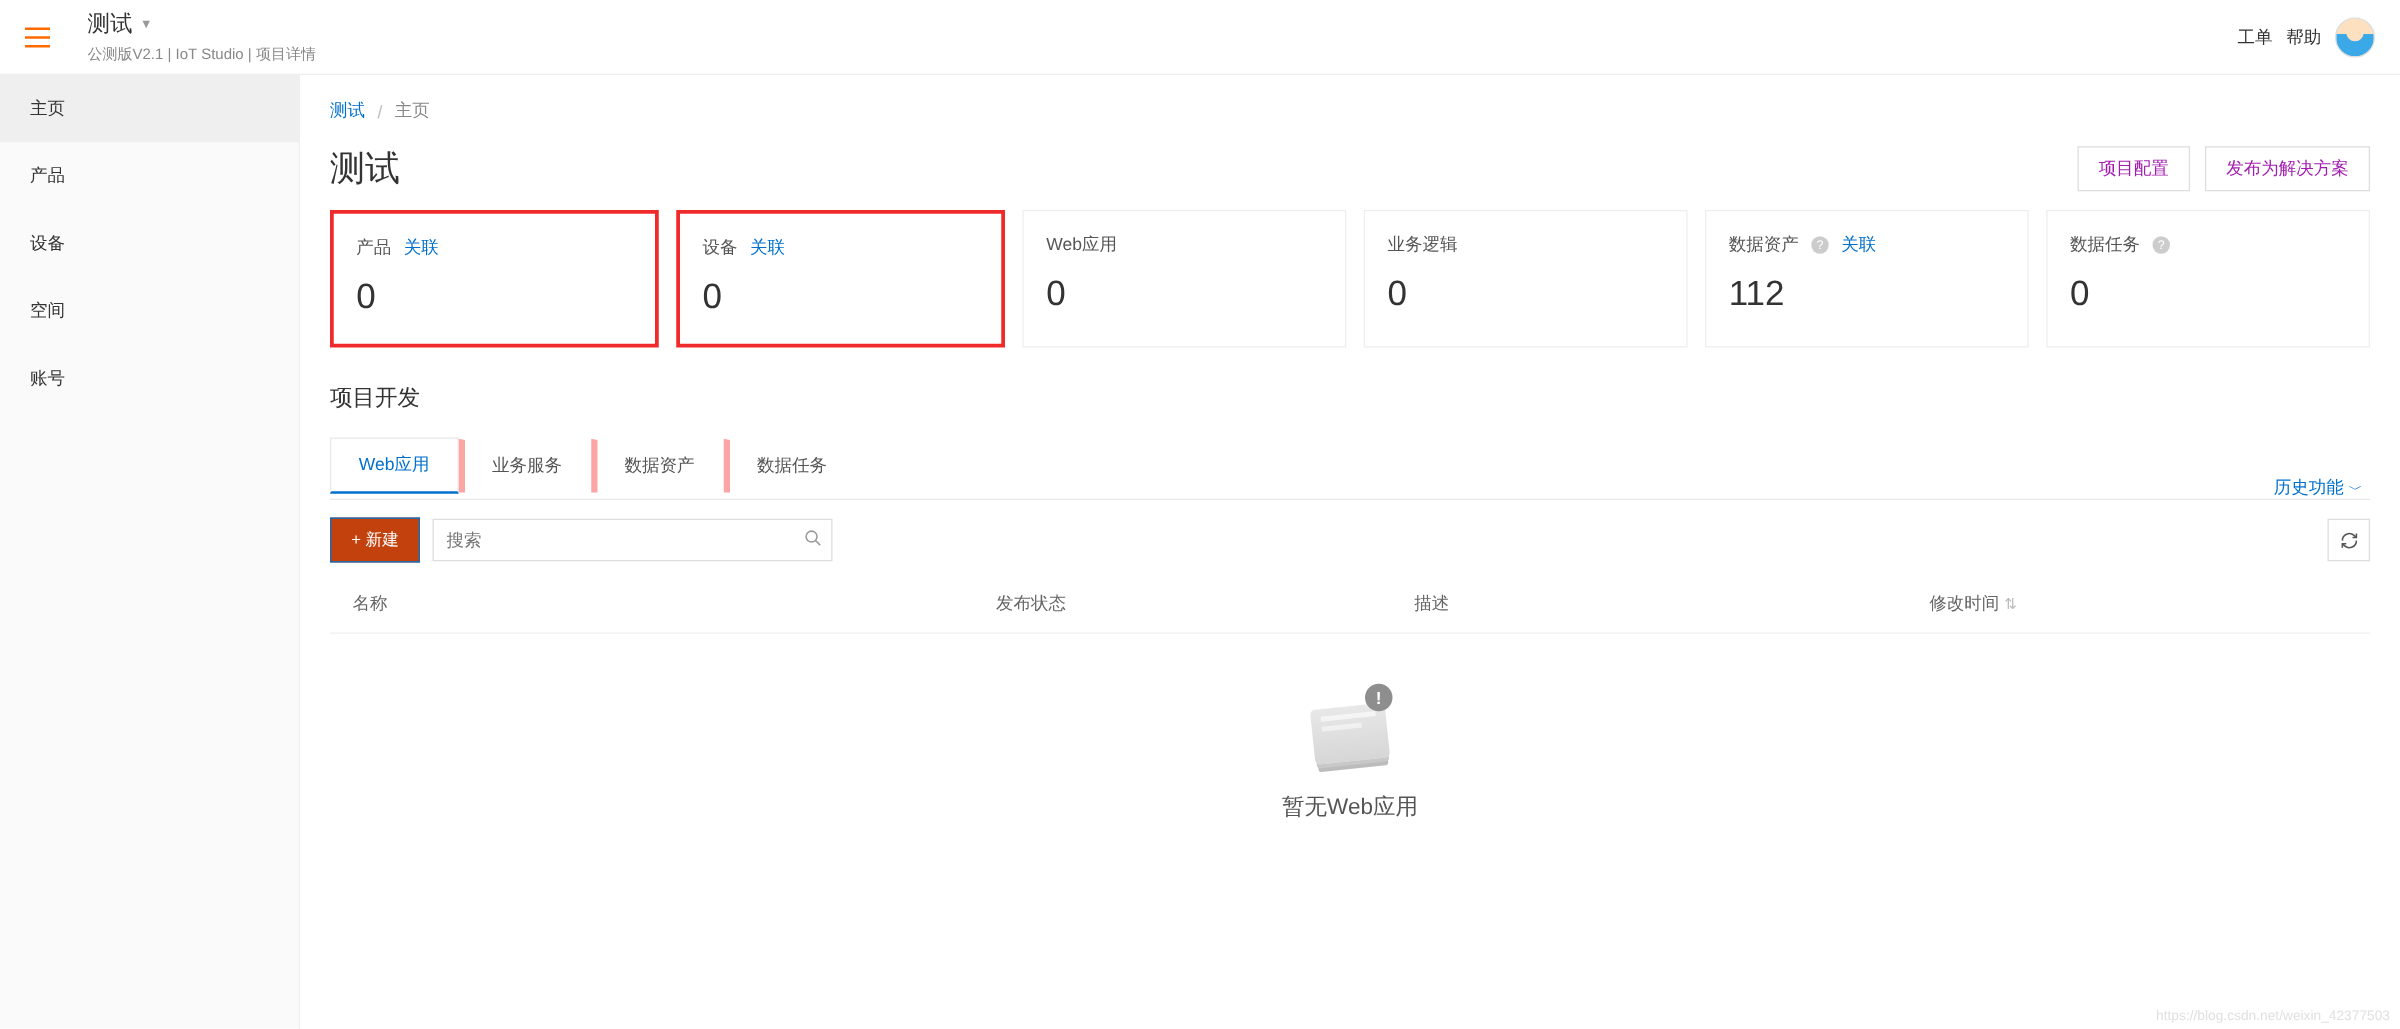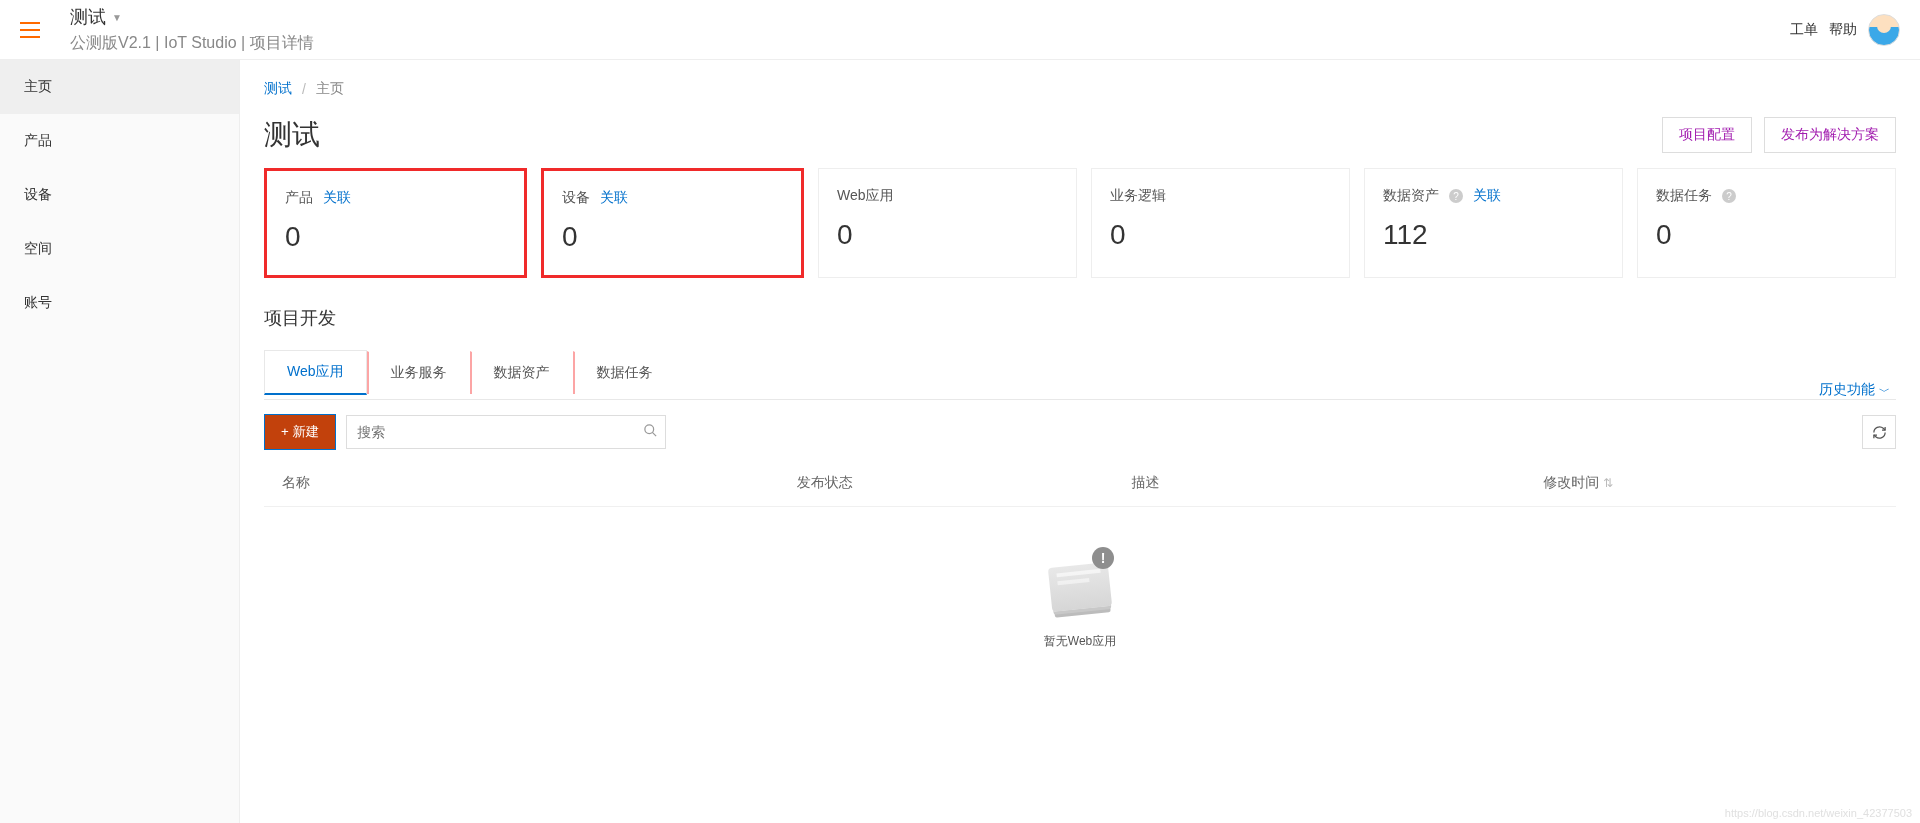--- a/index.html
+++ b/index.html
@@ -5,21 +5,21 @@
 * { box-sizing: border-box; margin: 0; padding: 0; }
 body { font-family: "Microsoft YaHei", "PingFang SC", Arial, sans-serif; font-size: 14px; color: #333; background: #fff; }
 
 
 .top-header { display: flex; align-items: center; height: 60px; padding: 0 20px; border-bottom: 1px solid #eee; }
 .hamburger { width: 20px; height: 16px; display: flex; flex-direction: column; justify-content: space-between; margin-right: 30px; cursor: pointer; }
 .hamburger span { height: 2px; background: #ff6a00; }
 .header-title-area { display: flex; flex-direction: column; }
 .header-title-row { display: flex; align-items: center; gap: 6px; font-size: 18px; color: #333; }
 .header-title-row .caret { font-size: 10px; color: #999; }
-.header-subtitle { font-size: 16px; color: #888; margin-top: 4px; }
+.header-subtitle { font-size: 12px; color: #888; margin-top: 4px; }
 .header-spacer { flex: 1; }
 .header-links { display: flex; align-items: center; gap: 11px; }
 .header-link { color: #333; cursor: pointer; }
 .avatar { width: 32px; height: 32px; border-radius: 50%; background: linear-gradient(#fde0c0 40%, #3ba8e8 40%); border: 1px solid #ddd; position: relative; overflow: hidden; }
 .avatar::before { content: ""; position: absolute; top: 4px; left: 50%; transform: translateX(-50%); width: 14px; height: 14px; border-radius: 50%; background: #fde0c0; }
 
 
 .layout { display: flex; min-height: calc(100vh - 60px); }
 .sidebar { width: 240px; background: #fafafa; border-right: 1px solid #eee; padding-top: 0; }
 .sidebar-item { padding: 18px 24px; color: #333; cursor: pointer; }
@@ -45,21 +45,21 @@
 .stat-card.highlight { border: 3px solid #f02a2a; }
 .stat-head { display: flex; align-items: center; gap: 10px; margin-bottom: 14px; font-size: 14px; color: #555; }
 .stat-link { color: #0070cc; cursor: pointer; }
 .stat-value { font-size: 28px; font-weight: 400; color: #333; }
 .help-icon { width: 14px; height: 14px; border-radius: 50%; background: #ccc; color: #fff; font-size: 10px; display: inline-flex; align-items: center; justify-content: center; }
 
 
 .section-title { font-size: 18px; font-weight: 500; margin-bottom: 14px; }
 .tabs-row { display: flex; align-items: center; border-bottom: 1px solid #e8e8e8; }
 .tab { padding: 12px 22px; border: 1px solid transparent; border-bottom: none; cursor: pointer; color: #555; position: relative; top: 1px; background: #fff; }
-.tab + .tab { border-left: 2px solid #fca5a5; }
+.tab + .tab { border-left: 5px solid #fca5a5; }
 .tab.active { color: #0070cc; border-color: #e8e8e8; border-bottom: 2px solid #0070cc; }
 .tabs-row .tabs-spacer { flex: 1; }
 .history-link { color: #0070cc; cursor: pointer; display: flex; align-items: flex-end; gap: 4px; padding-right: 6px; margin-top: 37px; }
 
 
 .toolbar { display: flex; align-items: center; gap: 10px; margin-top: 14px; margin-bottom: 10px; }
 .btn-primary { background: #c2410c; color: #fff; border: 1px solid #0070cc; padding: 8px 16px; cursor: pointer; }
 .search-wrap { position: relative; }
 .search-input { width: 320px; height: 34px; border: 1px solid #ddd; padding: 0 34px 0 10px; font-size: 14px; }
 .search-icon { position: absolute; right: 8px; top: 50%; transform: translateY(-50%); color: #999; pointer-events: none; }
@@ -75,21 +75,21 @@
 .col-ops { flex: 3; }
 .sort-icon { color: #bbb; font-size: 12px; }
 
 
 .empty { display: flex; flex-direction: column; align-items: center; padding: 40px 0; }
 .empty-illust { width: 80px; height: 70px; position: relative; margin-bottom: 16px; }
 .empty-illust .stack { position: absolute; left: 50%; transform: translateX(-50%) rotate(-6deg); width: 60px; height: 44px; background: linear-gradient(#e8e8e8, #d6d6d6); border-radius: 4px; top: 18px; box-shadow: 0 4px 0 -1px #c8c8c8, 0 8px 0 -2px #bcbcbc; }
 .empty-illust .stack::before { content:""; position:absolute; top:6px; left:8px; right:8px; height:4px; background:rgba(255,255,255,0.6); }
 .empty-illust .stack::after { content:""; position:absolute; top:14px; left:8px; right:20px; height:4px; background:rgba(255,255,255,0.5); }
 .empty-illust .badge { position: absolute; top: 0; right: 6px; width: 22px; height: 22px; border-radius: 50%; background: #8e8e8e; color: #fff; display: flex; align-items: center; justify-content: center; font-size: 14px; font-weight: bold; }
-.empty-text { color: #555; font-size: 12px; }
+.empty-text { color: #555; font-size: 18px; }
 
 .watermark { position: fixed; bottom: 4px; right: 8px; font-size: 11px; color: #e0e0e0; pointer-events: none; }
 </style>
 </head>
 <body>
 
 <div class="top-header">
   <div class="hamburger">
       <span></span>
       <span></span>

